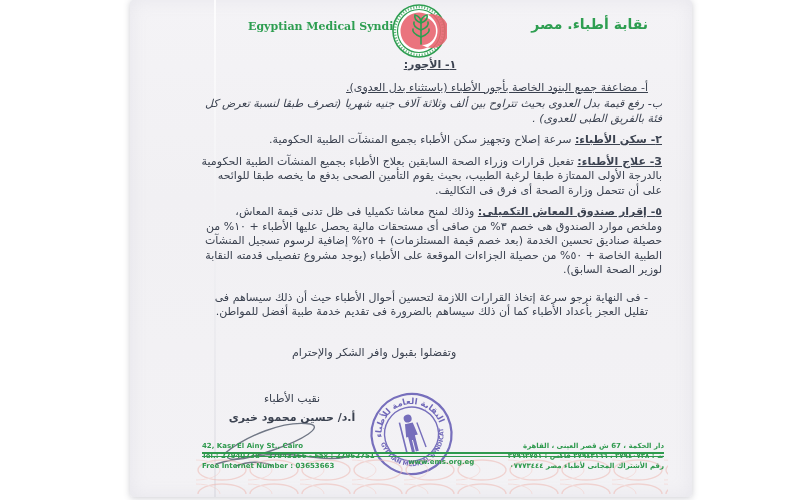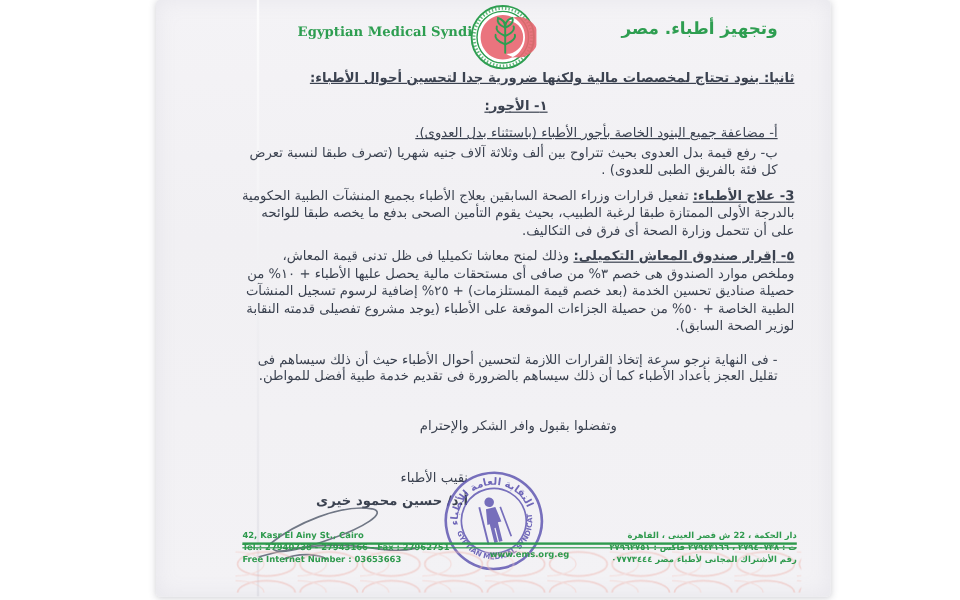--- a/index.html
+++ b/index.html
@@ -21,26 +21,26 @@
   
   .doc-body{
     position:absolute;right:30px;top:58px;width:464px;direction:rtl;text-align:right;
     color:#3b4250;font-size:11px;line-height:14.5px;
   }
   .u{text-decoration:underline;}
   .b{font-weight:bold;}
   .sec-title{font-weight:bold;text-decoration:underline;margin:0 0 9px 0;}
   .h-item{font-weight:bold;text-decoration:underline;margin:0 0 8px 0;text-align:center;}
   .sub{margin:0 14px 2px 0;text-decoration:underline;}
-  .sub2{margin:0 14px 7px 0;}
+  .sub2{margin:0 0 7px 0;font-style:italic;}
   .num-item{margin:0 0 7px 0;}
   .closing{margin:13px 14px 26px 0;text-align:right;}
-  .salutation{margin:0 90px 0 0;text-align:center;width:280px;}
+  .salutation{margin:0 90px 0 0;text-align:left;width:280px;}
   
-  .sig-block{position:absolute;left:96px;top:392px;width:164px;text-align:right;direction:rtl;color:#3b4250;font-size:11px;}
+  .sig-block{position:absolute;left:80px;top:392px;width:164px;text-align:center;direction:rtl;color:#3b4250;font-size:11px;}
   .sig-title{margin-bottom:6px;}
   .sig-name{font-weight:bold;}
   .sig-scribble{position:absolute;left:76px;top:416px;}
   .stamp{position:absolute;left:238px;top:390px;transform:rotate(-14deg);opacity:.92;}
   
   .green-line{position:absolute;left:72px;right:28px;top:452px;height:2px;border-top:2px solid #2f9a4e;border-bottom:1px solid #2f9a4e;}
   .pattern{position:absolute;left:66px;right:24px;top:458px;height:36px;opacity:.55;}
   .footer{
     position:absolute;left:72px;right:28px;top:441px;display:flex;justify-content:space-between;
     font-size:7px;color:#2f9a4e;font-weight:bold;line-height:10px;
@@ -68,28 +68,28 @@
         <path d="M30,20 C25,18 23,15 24,12 C28,13 30,16 30,20"></path>
         <path d="M30,20 C35,18 37,15 36,12 C32,13 30,16 30,20"></path>
         <path d="M30,27 C25,25 22,22 23,19"></path>
         <path d="M30,27 C35,25 38,22 37,19"></path>
         <path d="M30,34 C25,32 21,29 22,26"></path>
         <path d="M30,34 C35,32 39,29 38,26"></path>
       </g>
     </svg>
   </div>
 
-  <div class="hdr-ar">وتجهيز أطباء. مصر</div>
+  <div class="hdr-ar">نقابة أطباء. مصر</div>
 
   <div class="doc-body">
-    <p class="sec-title">ثانيا: بنود تحتاج لمخصصات مالية ولكنها ضرورية جدا لتحسين أحوال الأطباء:</p>
     <p class="h-item">١- الأجور:</p>
     <p class="sub">أ- مضاعفة جميع البنود الخاصة بأجور الأطباء (باستثناء بدل العدوى).</p>
     <p class="sub2">ب- رفع قيمة بدل العدوى بحيث تتراوح بين ألف وثلاثة آلاف جنيه شهريا (تصرف طبقا لنسبة تعرض كل فئة بالفريق الطبى للعدوى) .</p>
 
+    <p class="num-item"><span class="u b">٢- سكن الأطباء:</span><span> سرعة إصلاح وتجهيز سكن الأطباء بجميع المنشآت الطبية الحكومية.</span></p>
     <p class="num-item"><span class="u b">3- علاج الأطباء:</span><span> تفعيل قرارات وزراء الصحة السابقين بعلاج الأطباء بجميع المنشآت الطبية الحكومية بالدرجة الأولى الممتازة طبقا لرغبة الطبيب،  بحيث يقوم التأمين الصحى بدفع ما يخصه طبقا للوائحه على أن تتحمل وزارة الصحة أى فرق فى التكاليف.</span></p>
     <p class="num-item"><span class="u b">٥- إقرار صندوق المعاش التكميلى:</span><span> وذلك لمنح معاشا تكميليا فى ظل تدنى قيمة المعاش، وملخص موارد الصندوق هى خصم ٣% من صافى أى مستحقات مالية يحصل عليها الأطباء + ١٠% من حصيلة صناديق تحسين الخدمة (بعد خصم قيمة المستلزمات) + ٢٥% إضافية لرسوم تسجيل المنشآت الطبية الخاصة + ٥٠% من حصيلة الجزاءات الموقعة على الأطباء (يوجد مشروع تفصيلى قدمته النقابة لوزير الصحة السابق).</span></p>
 
     <p class="closing">- فى النهاية نرجو سرعة إتخاذ القرارات اللازمة لتحسين أحوال الأطباء حيث أن ذلك سيساهم فى تقليل العجز بأعداد الأطباء كما أن ذلك سيساهم بالضرورة فى تقديم خدمة طبية أفضل للمواطن.</p>
     <p class="salutation">وتفضلوا بقبول وافر الشكر والإحترام</p>
   </div>
 
   <div class="sig-block">
     <div class="sig-title">نقيب الأطباء</div>
     <div class="sig-name">أ.د/ حسين محمود خيرى</div>
@@ -143,18 +143,18 @@
   </div>
 
   <div class="footer">
     <div class="f-left">
       <div>42, Kasr El Ainy St., Cairo</div>
       <div>Tel.: 27940738 - 27943166 - Fax : 27962751</div>
       <div>Free Internet Number : 03653663</div>
     </div>
     <div class="f-center">www.ems.org.eg</div>
     <div class="f-right">
-      <div>دار الحكمة ، 22 ش قصر العينى ، القاهرة</div>
+      <div>دار الحكمة ، 67 ش قصر العينى ، القاهرة</div>
       <div>ت : ٢٧٩٤٠٧٣٨ ، ٢٧٩٤٣١٦٦   فاكس : ٢٧٩٦٢٧٥١</div>
       <div>رقم الأشتراك المجانى لأطباء مصر  ٠٧٧٧٣٤٤٤</div>
     </div>
   </div>
 </div>
 
 </body></html>

